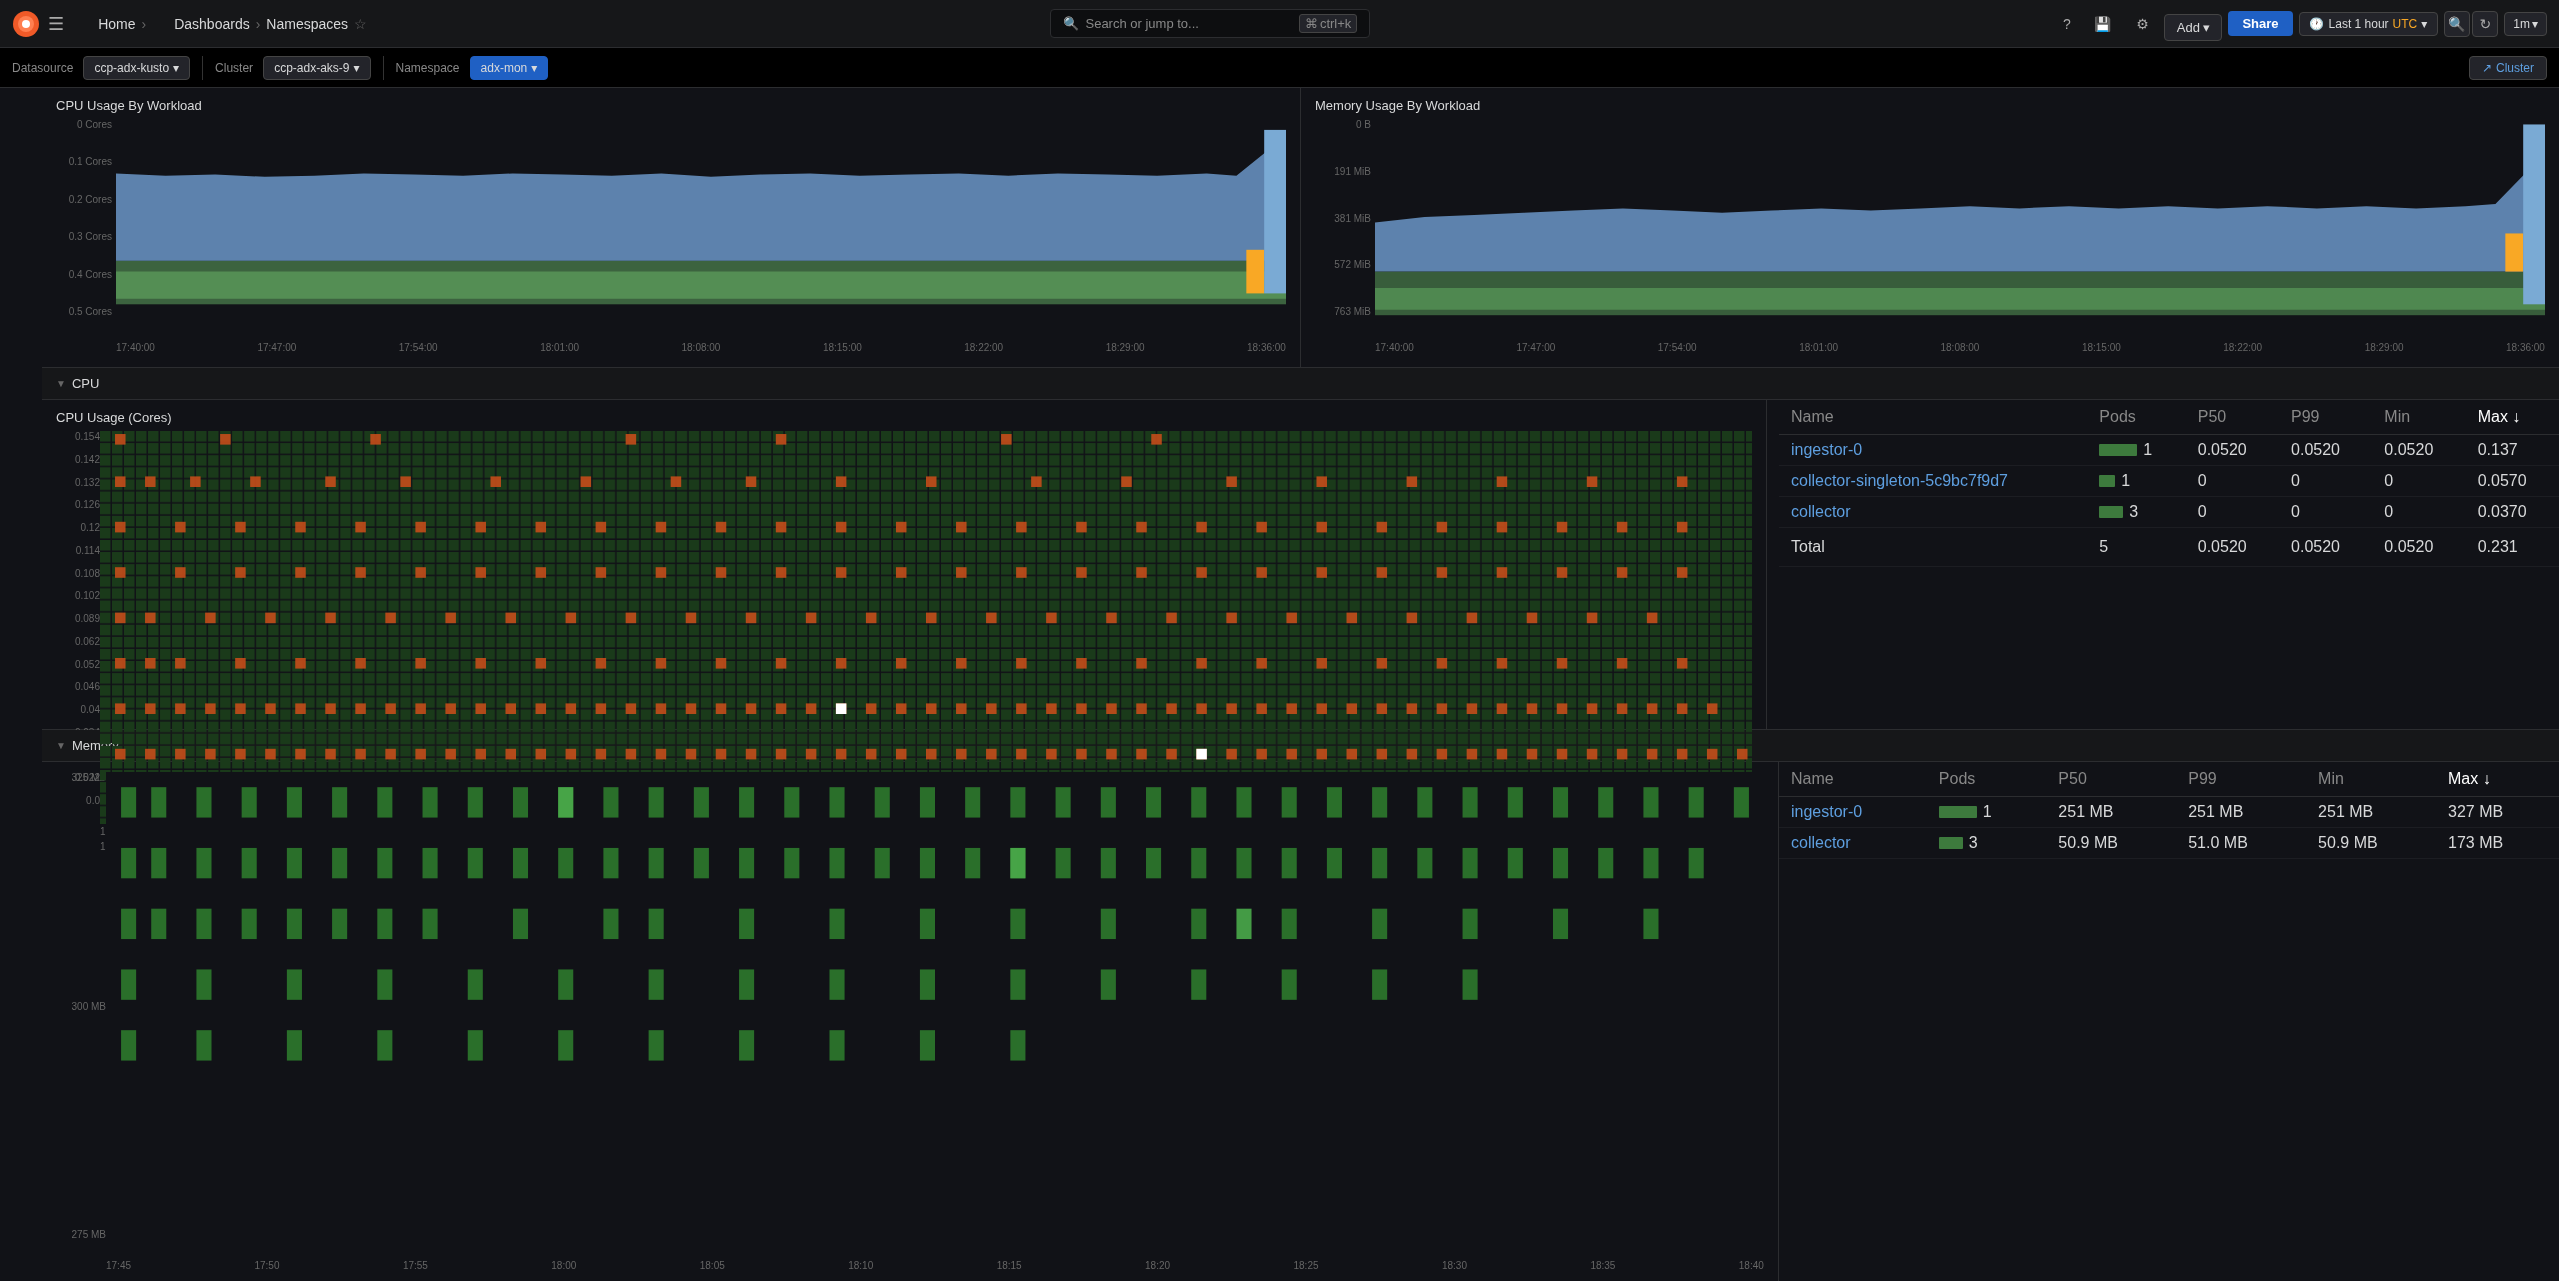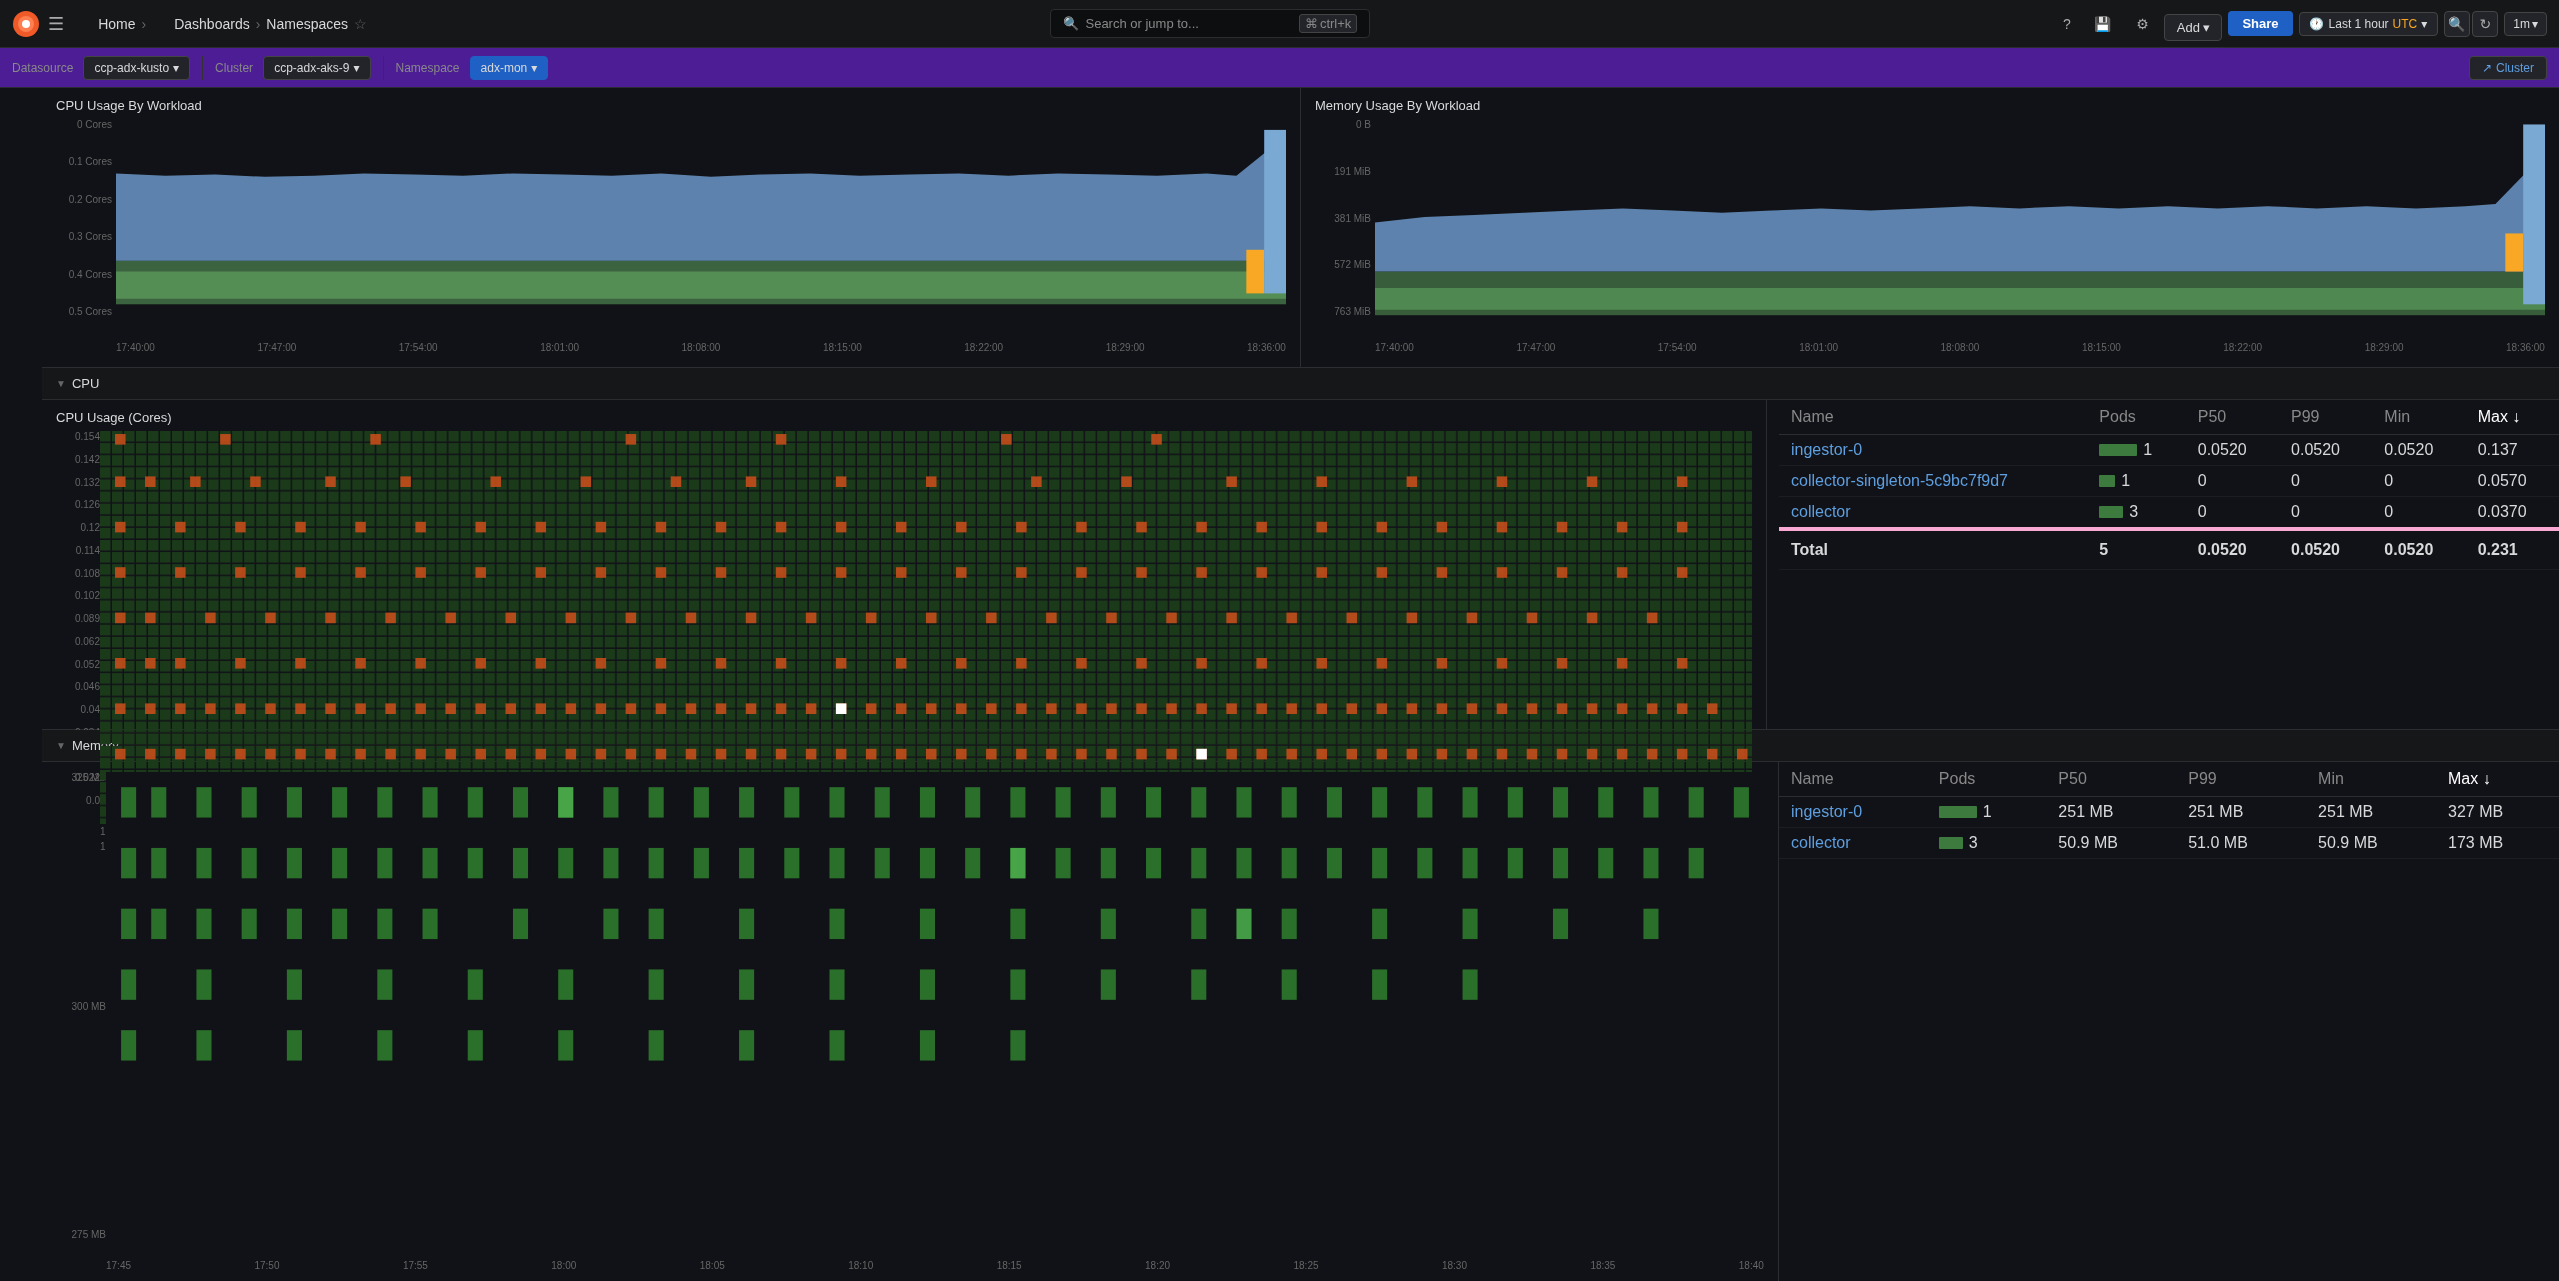--- a/index.html
+++ b/index.html
@@ -130,21 +130,21 @@
       border-radius: 4px;
       color: #d8d9da;
       padding: 4px 8px;
       cursor: pointer; font-size: 12px;
       display: flex; align-items: center; gap: 2px;
     }
 
     
     .filterbar {
       height: 40px;
-      background: #4c1d95;
+      background: #000000;
       border-bottom: 1px solid #2c2d30;
       display: flex;
       align-items: center;
       padding: 0 12px;
       gap: 8px;
     }
     .filter-label {
       color: #888;
       font-size: 12px;
       margin-right: 2px;
@@ -308,22 +308,22 @@
     .link-cell { color: #5e9fe0; cursor: pointer; }
     .bar-cell {
       display: flex; align-items: center; gap: 6px;
     }
     .mini-bar {
       height: 12px;
       background: #3d7a3d;
       border-radius: 1px;
     }
     .total-row td {
-      font-weight: 700;
-      border-top: 4px solid #f9a8d4;
+      font-weight: 400;
+      border-top: 1px solid #f9a8d4;
       padding: 10px 12px;
     }
 
     
     .charts-bottom {
       display: flex;
       flex: 1;
     }
     .memory-heatmap {
       flex: 1;

